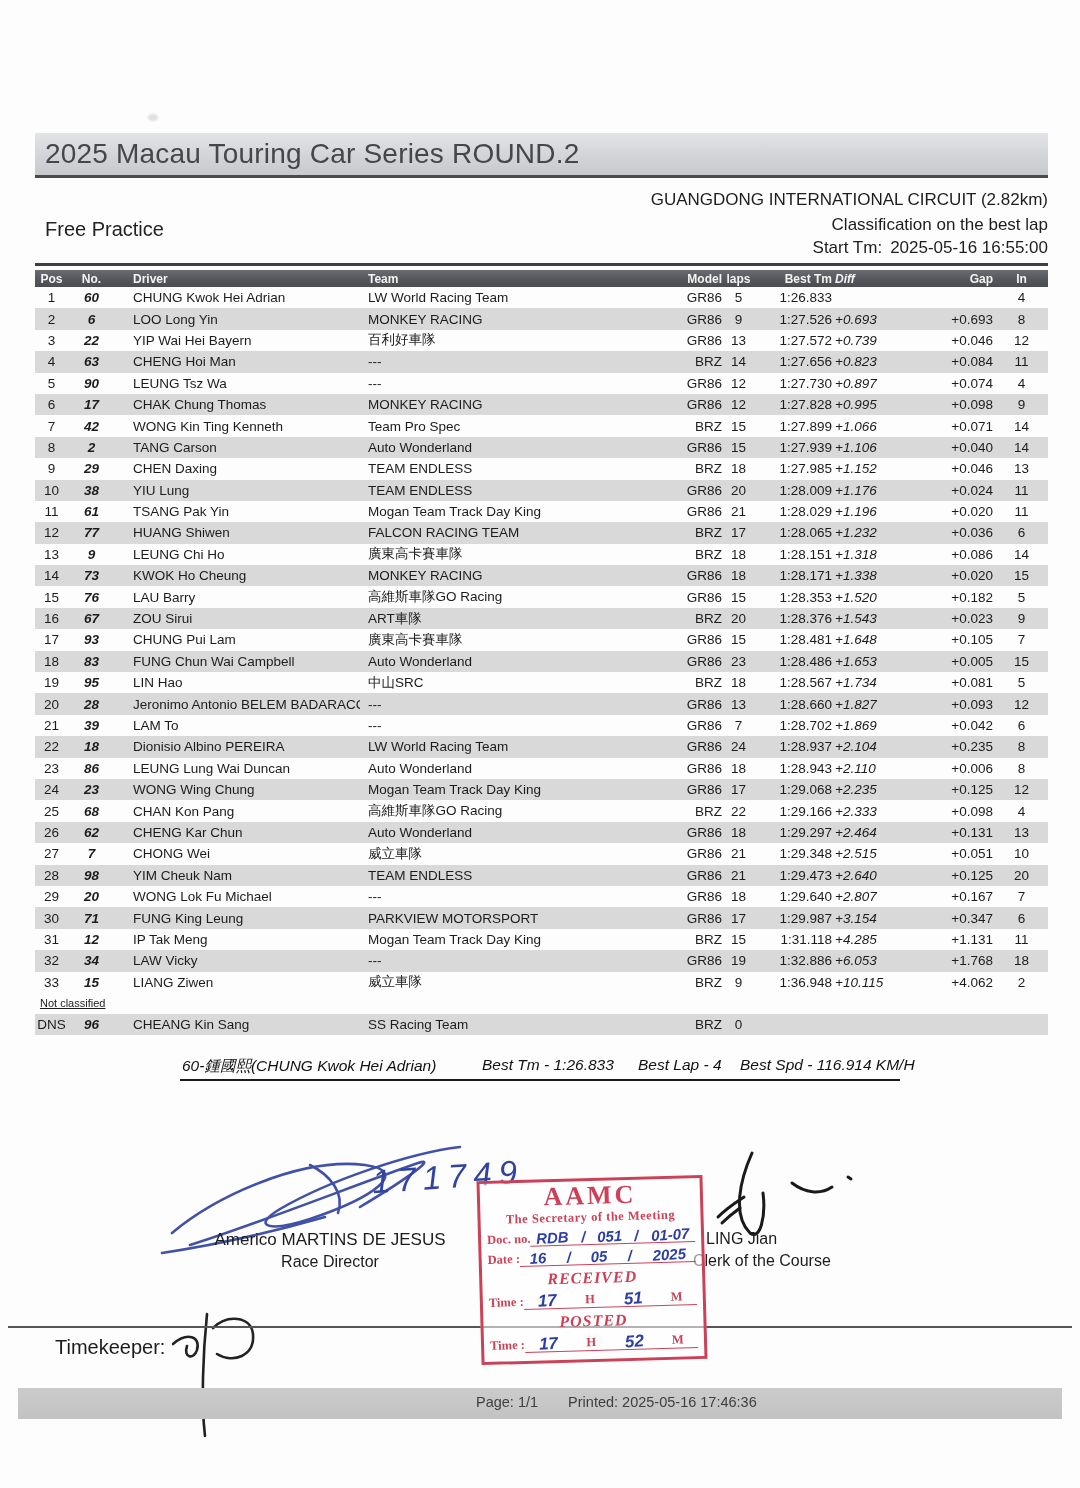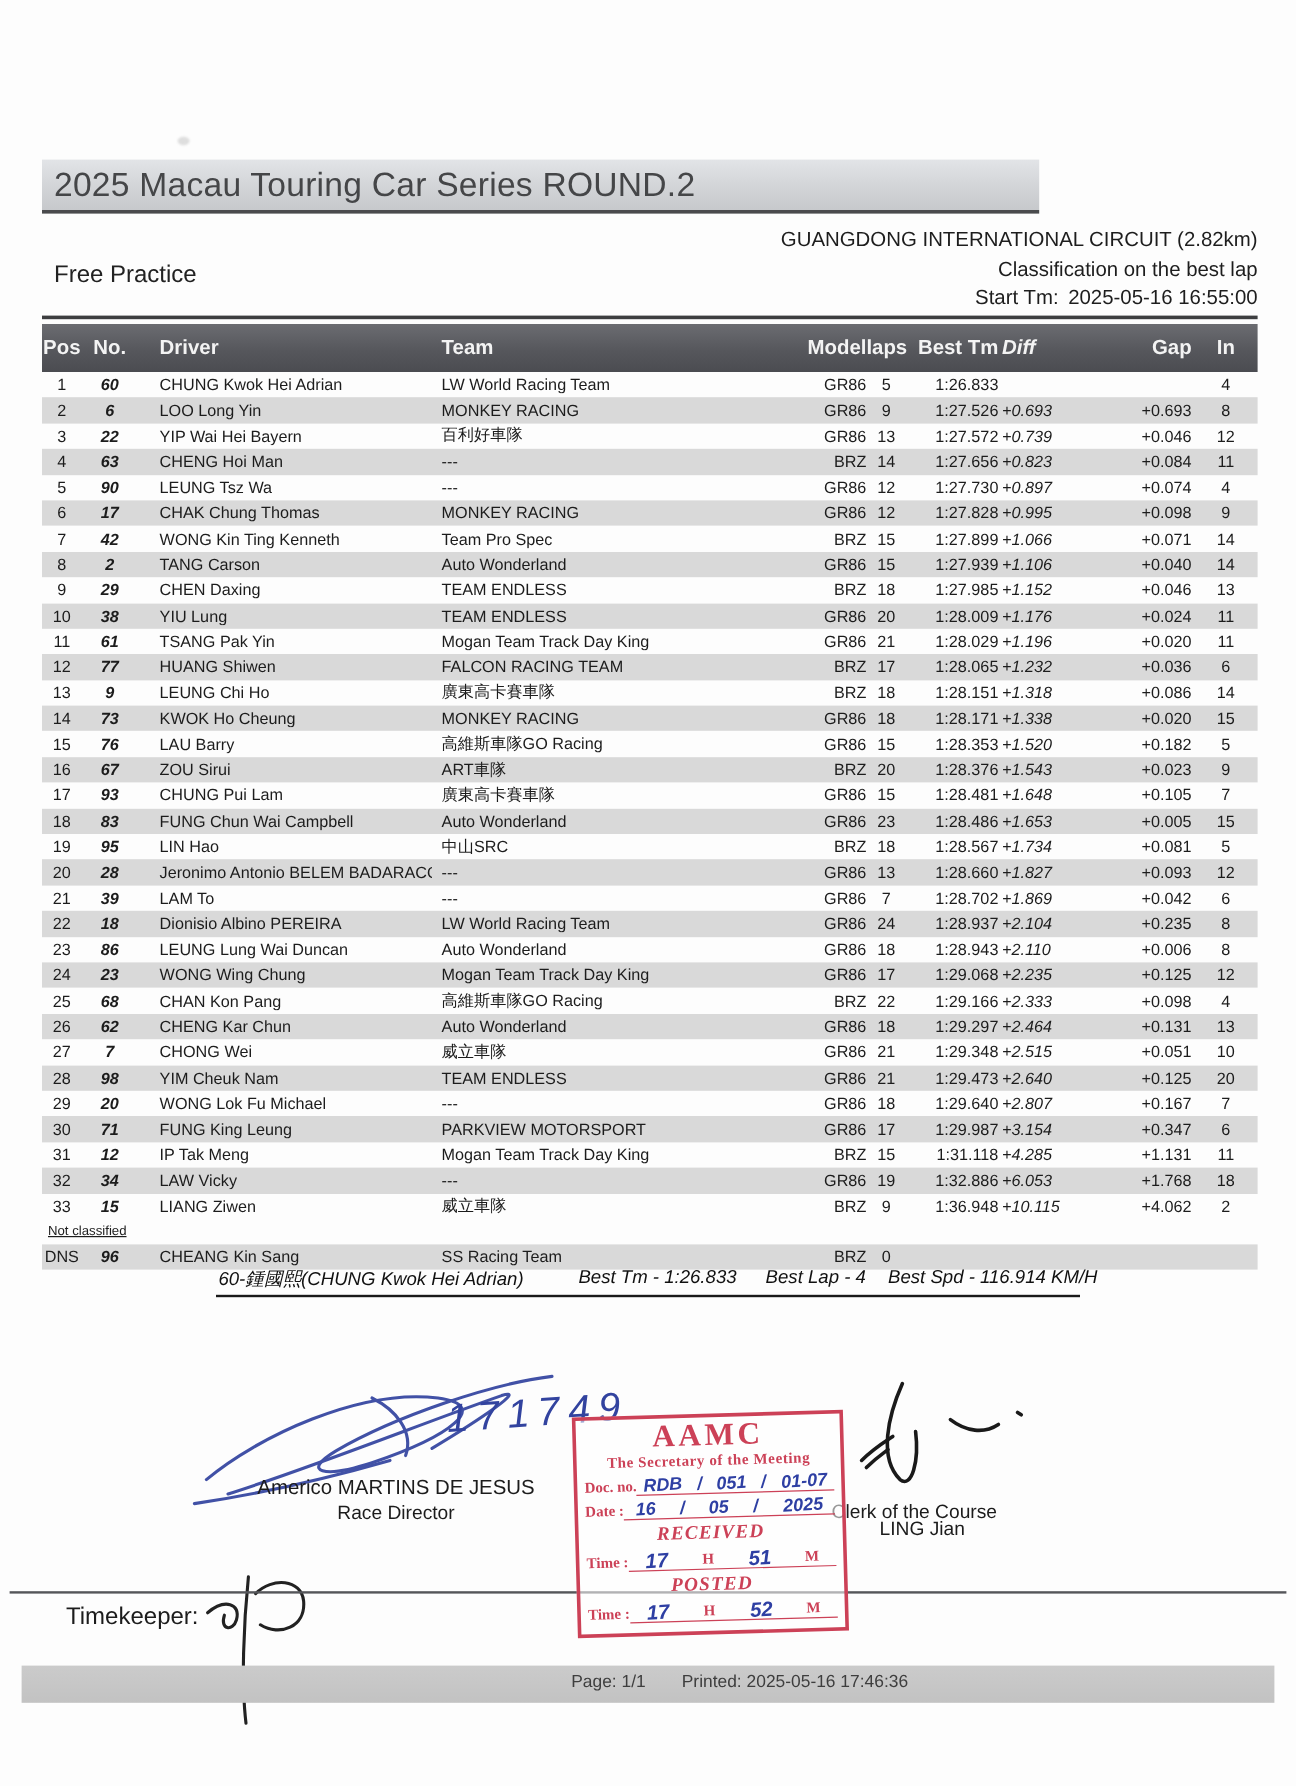--- a/index.html
+++ b/index.html
@@ -1,33 +1,33 @@
 <!DOCTYPE html>
 <html><head>
 <meta charset="utf-8">
 <style>
   html,body{margin:0;padding:0;background:#ffffff;}
   .page{position:relative;width:1080px;height:1488px;background:#fdfdfd;font-family:"Liberation Sans",sans-serif;color:#1c1c1c;overflow:hidden;}
   .smudge{position:absolute;left:148px;top:114px;width:10px;height:7px;background:#b9b9b9;border-radius:50%;opacity:.45;filter:blur(1px);}
 
-  .title-bar{position:absolute;left:35px;top:133px;width:831px;height:45px;
+  .title-bar{position:absolute;left:35px;top:133px;width:1013px;height:45px;
     background:linear-gradient(180deg,#e2e4e7 0%,#d2d4d7 55%,#c7c9cc 100%);
     border-bottom:3px solid #4a4b4d;box-sizing:border-box;
     font-size:28px;color:#454648;line-height:42px;padding-left:10px;letter-spacing:.2px;}
   .sub-l1{position:absolute;left:45px;top:186px;font-size:21px;color:#222;}
   .sub-l2{position:absolute;left:45px;top:218px;font-size:20px;color:#222;}
   .sub-r1{position:absolute;right:32px;top:190px;font-size:17px;color:#1d1d1d;}
   .sub-r2{position:absolute;right:32px;top:215px;font-size:17px;color:#1d1d1d;}
   .sub-r3{position:absolute;right:32px;top:238px;font-size:17px;color:#1d1d1d;}
   .sub-r3 .lbl{margin-right:8px;}
   .topline{position:absolute;left:35px;top:263px;width:1013px;height:3px;background:#3d3e40;}
 
   .table{position:absolute;left:35px;top:270px;width:1013px;font-size:13.5px;}
   .row{display:grid;grid-template-columns:33px 47px 245px 300px 62px 33px 80px 90px 70px 53px;align-items:center;height:21.4px;}
-  .thead{height:40px;background:linear-gradient(180deg,#6b6c71 0%,#56575c 55%,#4b4c51 100%);color:#f3f3f3;font-weight:bold;font-size:17px;}
+  .thead{height:17px;background:linear-gradient(180deg,#6b6c71 0%,#56575c 55%,#4b4c51 100%);color:#f3f3f3;font-weight:bold;font-size:12px;}
   .r-even{background:#d9d9d9;}
   .r-odd{background:transparent;}
   .c-pos{text-align:center;}
   .c-no{text-align:center;font-weight:bold;font-style:italic;}
   .c-driver{text-align:left;padding-left:18px;white-space:nowrap;overflow:hidden;}
   .c-team{text-align:left;padding-left:8px;white-space:nowrap;overflow:hidden;}
   .c-model{text-align:right;}
   .c-laps{text-align:center;}
   .c-best{text-align:right;padding-right:3px;}
   .c-diff{text-align:left;padding-right:5px;font-style:italic;}
@@ -40,21 +40,21 @@
   .bestline span{position:absolute;white-space:nowrap;}
   .bl-driver{left:2px;}
   .bl-tm{left:302px;}
   .bl-lap{left:458px;text-align:right;}
   .bl-spd{left:560px;}
 
   .sig-svg{position:absolute;}
   .hand-note{position:absolute;left:372px;top:1158px;font-size:33px;color:#32439f;font-style:italic;letter-spacing:7px;transform:rotate(-4deg);}
   .sig-name-left{position:absolute;left:175px;top:1230px;width:310px;text-align:center;font-size:17px;}
   .sig-title-left{position:absolute;left:175px;top:1253px;width:310px;text-align:center;font-size:16px;}
-  .sig-name-right{position:absolute;left:733px;top:1230px;font-size:16px;margin-top:36px;}
+  .sig-name-right{position:absolute;left:706px;top:1230px;font-size:16px;}
   .sig-title-right{position:absolute;left:693px;top:1252px;font-size:16px;}
 
   .midline{position:absolute;left:8px;top:1326px;width:1064px;height:2px;background:#55565a;z-index:1;}
   .timekeeper{position:absolute;left:55px;top:1336px;font-size:20px;}
 
   .stamp{position:absolute;left:479px;top:1178px;width:226px;height:184px;border:3px solid #cc4157;transform:rotate(-1.6deg);z-index:2;background:rgba(255,255,255,.55);box-sizing:border-box;padding:2px 6px;font-family:"Liberation Serif",serif;color:#cc4157;}
   .st-org{text-align:center;font-size:26px;font-weight:bold;letter-spacing:3px;line-height:26px;}
   .st-sub{text-align:center;font-size:12.5px;font-weight:bold;letter-spacing:.5px;margin-top:1px;}
   .st-line{display:flex;align-items:flex-end;font-size:12.5px;font-weight:bold;margin-top:5px;}
   .st-line .fill{flex:1;border-bottom:1.6px solid #cc4157;display:flex;justify-content:space-around;align-items:flex-end;}

